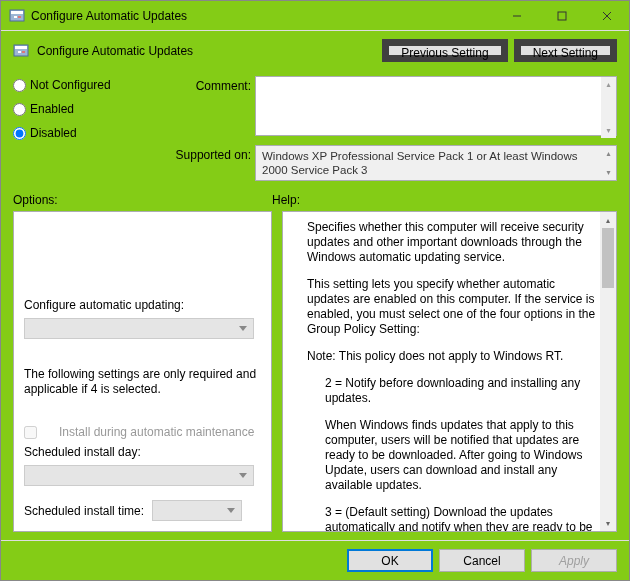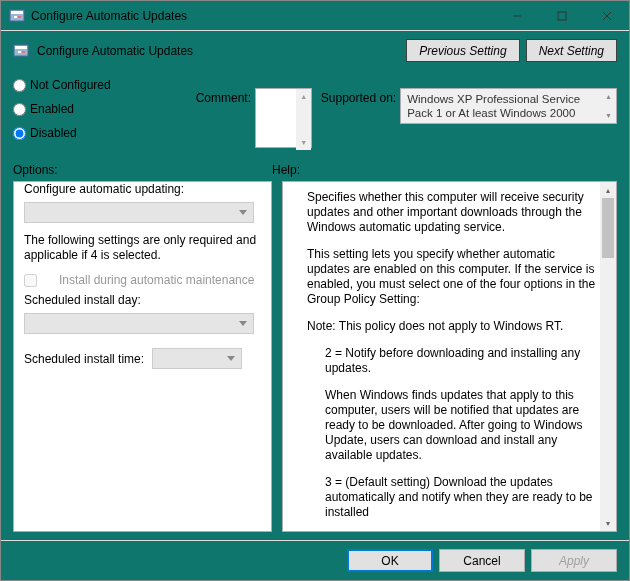--- a/index.html
+++ b/index.html
@@ -1,46 +1,46 @@
 <!DOCTYPE html>
 <html><head>
 <meta charset="utf-8">
 <style>
   * { box-sizing: border-box; }
   html, body { margin: 0; padding: 0; font-family: "Segoe UI", Tahoma, sans-serif; font-size: 12px; color: #000; background: #fff; }
-  .window { width: 630px; height: 581px; border: 1px solid #888; background: #0f766e; display: flex; flex-direction: column; }
+  .window { width: 630px; height: 581px; border: 1px solid #888; background: #84cc16; display: flex; flex-direction: column; }
   .titlebar { height: 30px; display: flex; align-items: center; padding: 0 0 0 8px; border-bottom: 1px solid #ddd; }
   .titlebar-icon { width: 16px; height: 16px; margin-right: 6px; }
   .titlebar-title { flex: 1; font-size: 12px; }
   .win-btns { display: flex; height: 100%; }
   .win-btn { width: 45px; display: flex; align-items: center; justify-content: center; cursor: default; }
   .win-btn svg { stroke: #333; stroke-width: 1; fill: none; }
   .header-row { display: flex; align-items: center; padding: 8px 12px; }
   .header-icon { width: 16px; height: 16px; margin-right: 8px; }
   .header-title { flex: 1; font-size: 12px; }
-  .nav-btn { height: 23px; padding: 0 12px; margin-left: 6px; background: #e1e1e1; border: 1px solid #404040; font-size: 12px; cursor: default; font-style: italic; }
+  .nav-btn { height: 23px; padding: 0 12px; margin-left: 6px; background: #e1e1e1; border: 7px solid #404040; font-size: 12px; cursor: default; }
   .settings-row { display: flex; padding: 6px 12px 4px 12px; }
   .radios { width: 160px; display: flex; flex-direction: column; gap: 10px; padding-top: 2px; }
   .radio { display: flex; align-items: center; gap: 4px; font-size: 12px; }
   .radio input { margin: 0; }
-  .comment-block { flex: 1; display: flex; flex-direction: row; gap: 6px; margin-top: 12px; }
+  .comment-block { flex: 1; display: flex; flex-direction: column; gap: 6px; }
   .cb-line { display: flex; align-items: flex-start; gap: 4px; }
   .cb-label { width: 78px; text-align: right; padding-top: 3px; font-size: 12px; }
   .cb-box { flex: 1; }
   textarea.comment { width: 100%; height: 60px; resize: none; border: 1px solid #abadb3; font-family: inherit; font-size: 12px; padding: 2px 4px; background: #fff; }
   .supported-box { width: 100%; height: 36px; border: 1px solid #abadb3; background: #f0f0f0; font-size: 11.5px; padding: 3px 16px 3px 6px; color: #333; position: relative; line-height: 14px; overflow: hidden; }
   .mini-scroll { position: absolute; right: 0; top: 0; bottom: 0; width: 15px; display: flex; flex-direction: column; justify-content: space-between; background: #f0f0f0; }
   .mini-scroll span { display:flex; align-items:center; justify-content:center; height:15px; color:#888; font-size:8px; }
   .split-labels { display: flex; padding: 8px 12px 4px 12px; font-size: 12px; }
   .split-labels .left { width: 259px; }
   .panels { flex: 1; display: flex; padding: 0 12px 8px 12px; gap: 10px; min-height: 0; }
   .panel { border: 1px solid #abadb3; background: #fff; position: relative; overflow: hidden; }
-  .options-panel { width: 259px; padding: 0 10px 10px 10px; display: flex; flex-direction: column; gap: 6px; }
+  .options-panel { width: 259px; padding: 0 10px 10px 10px; display: flex; flex-direction: column; gap: 6px; justify-content: flex-end; }
   .opt-label { font-size: 12px; }
-  .opt-note { font-size: 12px; line-height: 15px; margin: 4px 0; }
+  .opt-note { font-size: 12px; line-height: 15px; margin: 22px 0; }
   .dropdown { width: 230px; height: 21px; background: #e5e5e5; border: 1px solid #ccc; position: relative; color: #777; }
   .dropdown::after { content: ""; position: absolute; right: 6px; top: 7px; border-left: 4px solid transparent; border-right: 4px solid transparent; border-top: 5px solid #888; }
   .chk-row { display: flex; align-items: center; gap: 22px; color: #999; font-size: 12px; }
   .chk-row input { margin: 0; }
   .dropdown.narrow { width: 90px; margin-left: 0; }
   .sched-row { display:flex; align-items:center; gap:8px;margin-top:8px; }
   .help-panel { flex: 1; padding: 8px 18px 8px 8px; font-size: 12px; line-height: 15px; overflow: hidden; }
   .help-panel p { margin: 0 0 12px 16px; }
   .help-panel .indent { padding-left: 18px; }
   .panel .scroll { position: absolute; right: 0; top: 0; bottom: 0; width: 16px; background: #f0f0f0; display:flex; flex-direction:column; }

